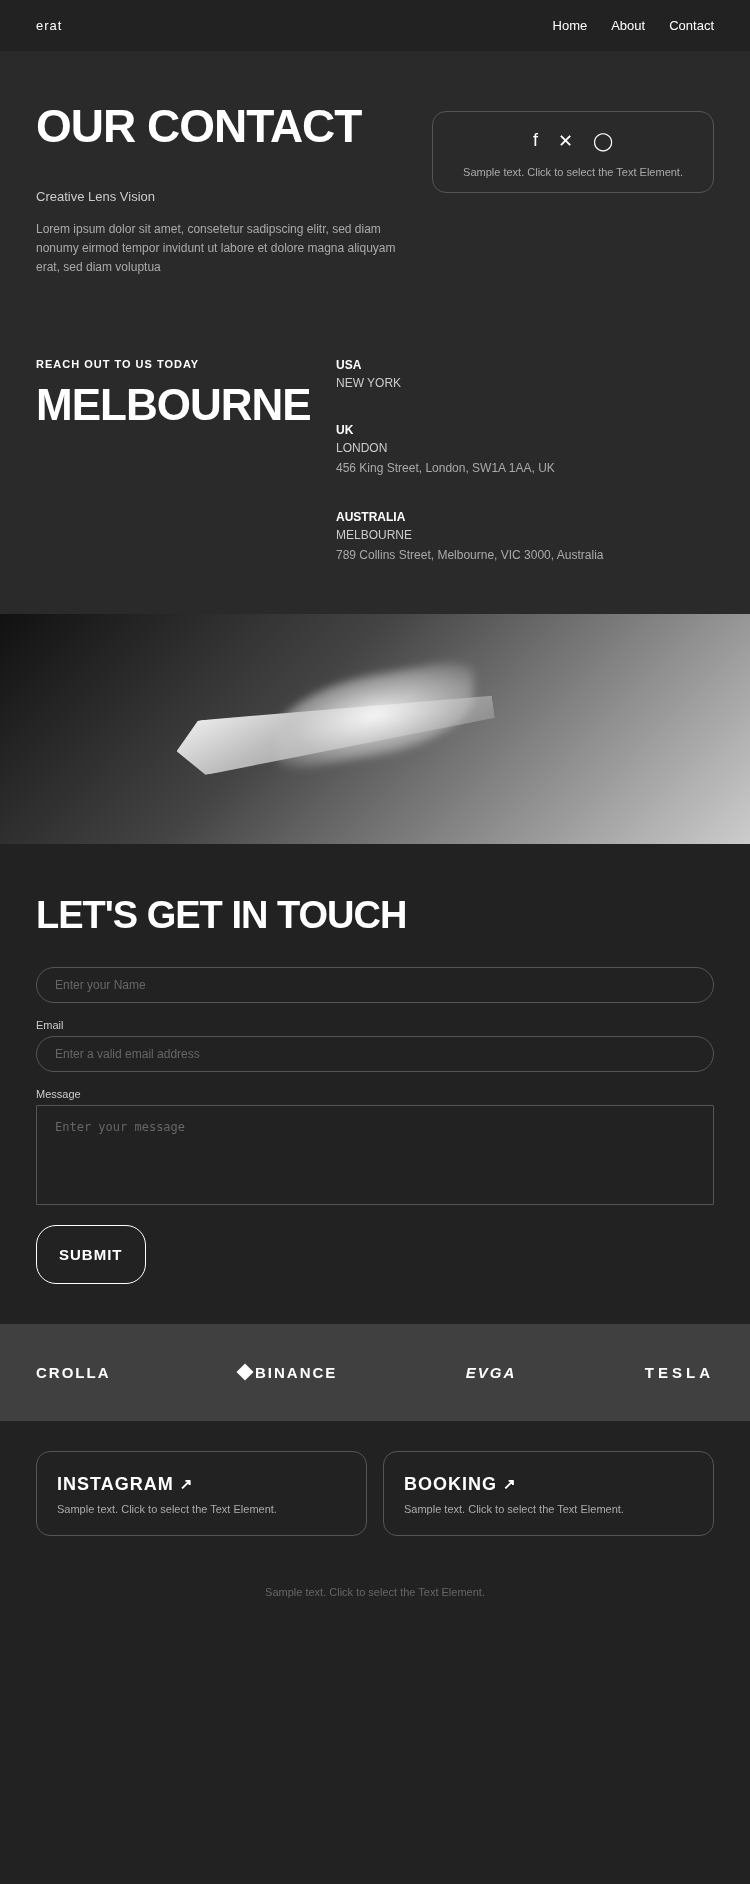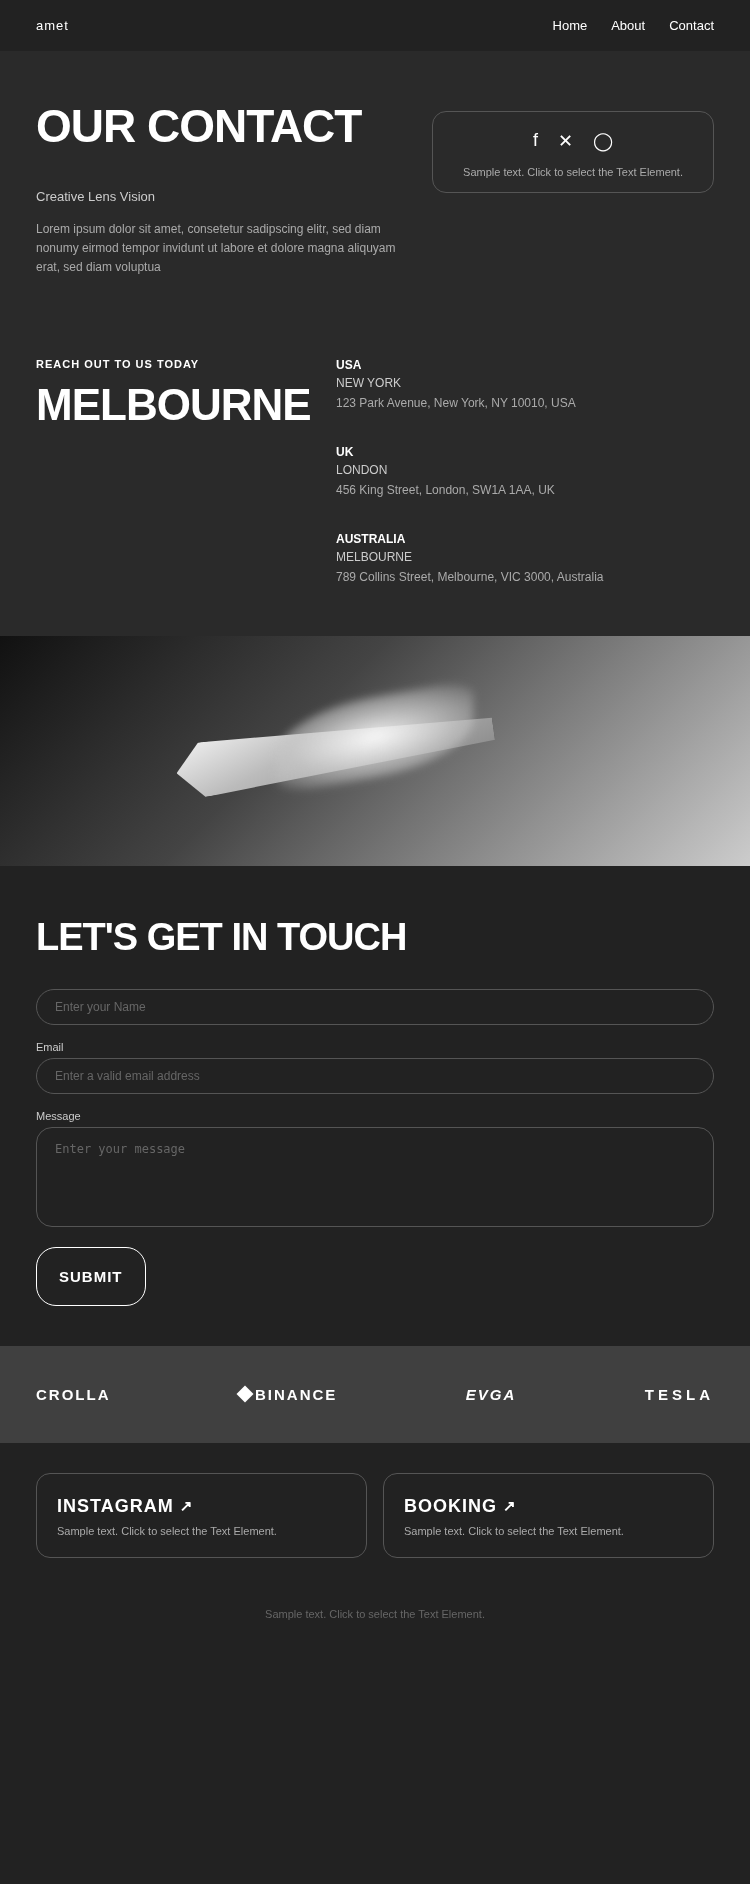--- a/index.html
+++ b/index.html
@@ -205,21 +205,21 @@
       padding: 10px 18px;
       color: #fff;
       font-size: 12px;
       outline: none;
     }
     .form-input::placeholder { color: #666; }
     .form-textarea {
       width: 100%;
       background: transparent;
       border: 1px solid #555;
-      border-radius: 16px;
+      border-radius: 1px;
       padding: 14px 18px;
       color: #fff;
       font-size: 12px;
       outline: none;
       resize: none;
       height: 100px;
     }
     .form-textarea::placeholder { color: #666; }
     .submit-btn {
       border: 1.5px solid #fff;
@@ -298,21 +298,21 @@
     }
     .footer-text {
       font-size: 11px;
       color: #666;
     }
   </style>
 </head>
 <body>
 
 <nav class="navbar">
-  <span class="nav-logo">amet</span>
+  <span class="nav-logo">erat</span>
   <div class="nav-links">
     <a class="nav-link">Home</a>
     <a class="nav-link">About</a>
     <a class="nav-link">Contact</a>
   </div>
 </nav>
 
 <section class="hero">
   <h1 class="hero-title">OUR CONTACT</h1>
   <p class="hero-subtitle">Creative Lens Vision</p>
@@ -330,21 +330,20 @@
 
 <section class="locations-section">
   <div class="locations-left">
     <p class="reach-out-label">REACH OUT TO US TODAY</p>
     <h2 class="locations-title">MELBOURNE</h2>
   </div>
   <div class="locations-right">
 
     <p class="location-country">USA</p>
     <p class="location-city">NEW YORK</p>
-    <p class="location-address">123 Park Avenue, New York, NY 10010, USA</p>
 
     <p class="location-country">UK</p>
     <p class="location-city">LONDON</p>
     <p class="location-address">456 King Street, London, SW1A 1AA, UK</p>
 
     <p class="location-country">AUSTRALIA</p>
     <p class="location-city">MELBOURNE</p>
     <p class="location-address">789 Collins Street, Melbourne, VIC 3000, Australia</p>
 
   </div>

